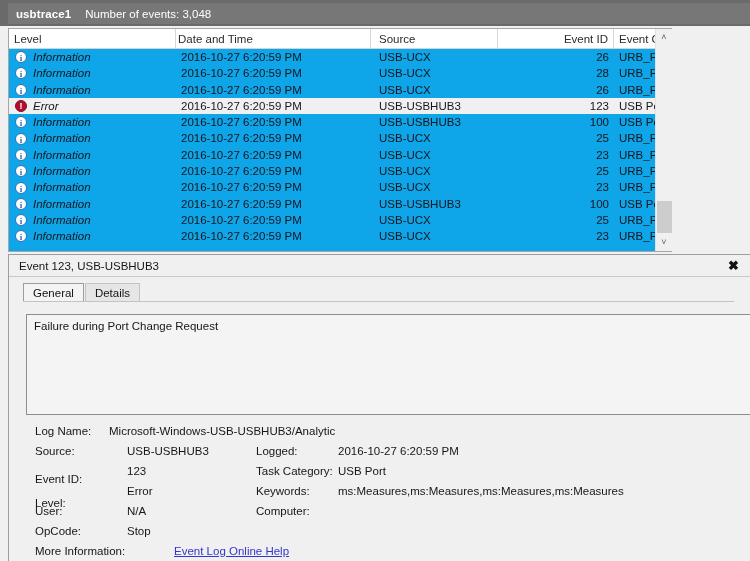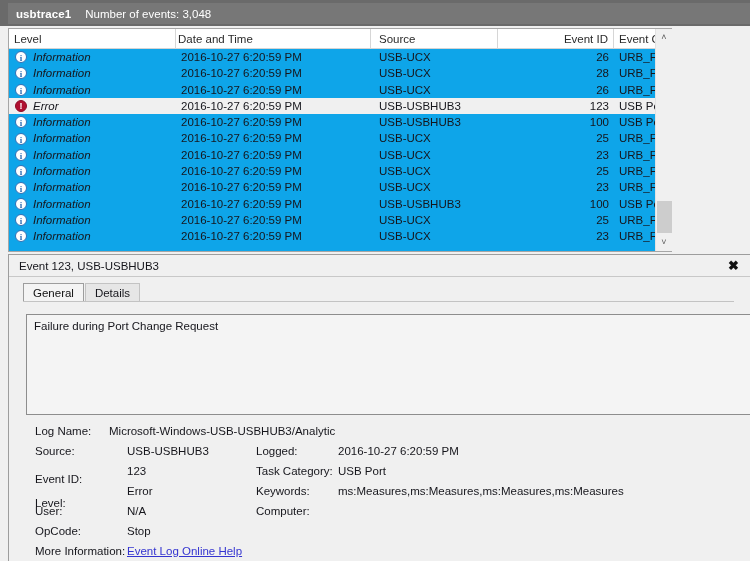--- a/index.html
+++ b/index.html
@@ -275,20 +275,21 @@
     color: #16161c;
     white-space: nowrap;
   }
   .flink {
     position: absolute;
     font-size: 11.5px;
     color: #3434d0;
     text-decoration: underline;
     white-space: nowrap;
     cursor: pointer;
+    margin-left: 47px;
   }
 </style>
 </head>
 <body>
 
 <div id="app">
 
   <div class="title-strip">
     <div class="title-inner">
       <span class="title-name">usbtrace1</span>

